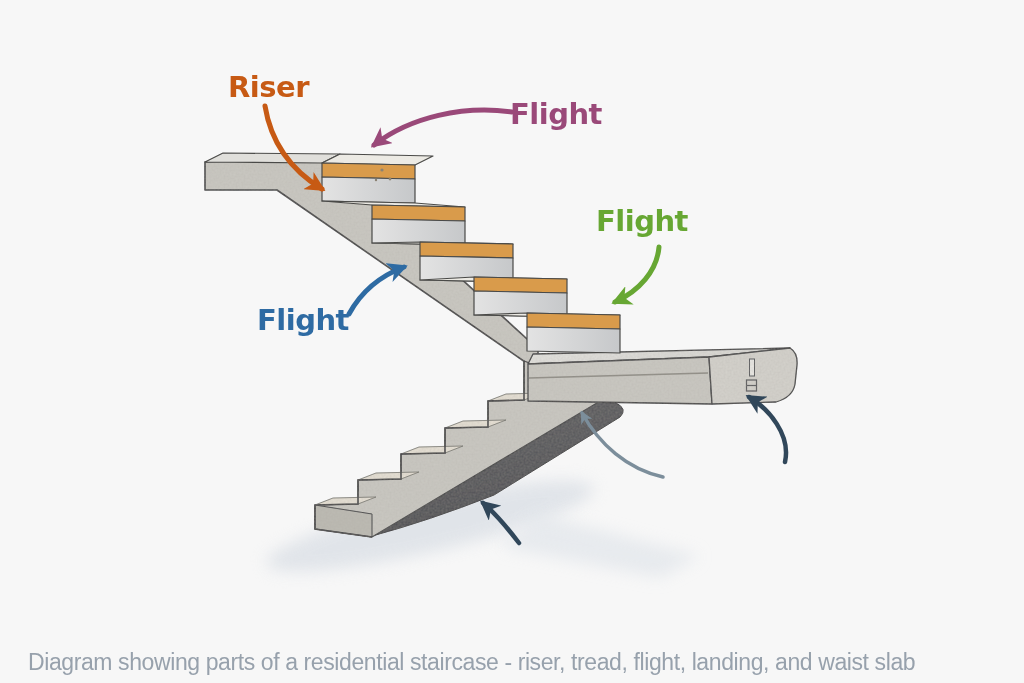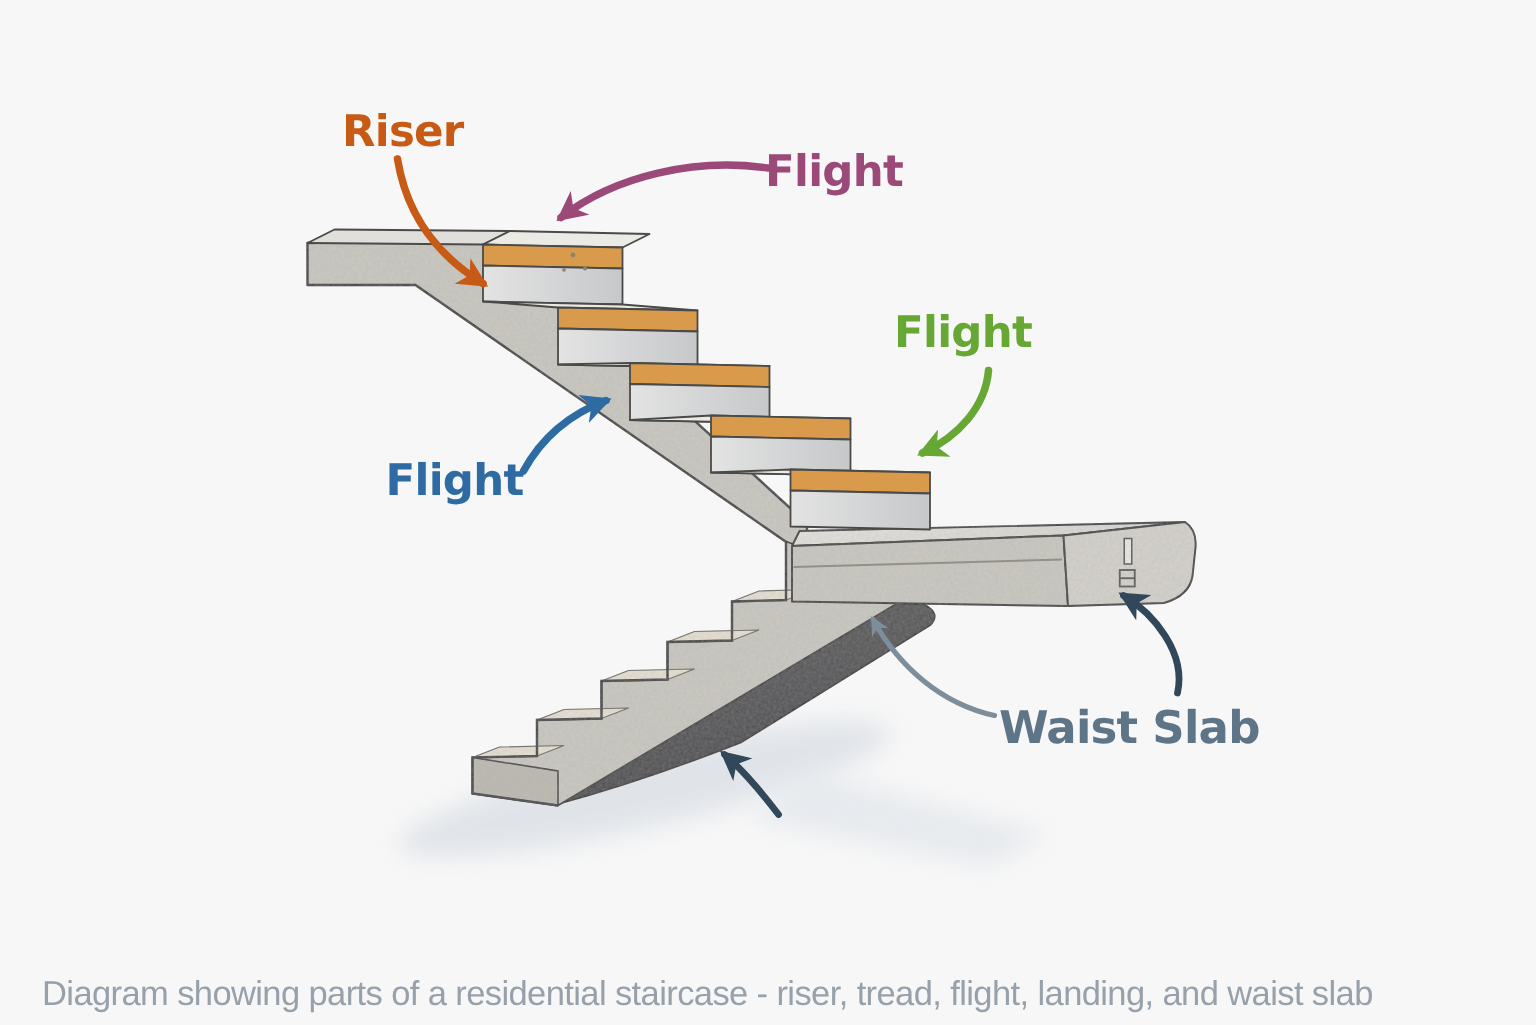--- a/index.html
+++ b/index.html
@@ -158,16 +158,15 @@
       <path d="M663,477 C627,469 599,444 582,413" stroke="var(--c_wsline,#7C8E9B)" stroke-width="3.5" marker-end="url(#mSlate)"></path>
       <path d="M519,543 C506,526 495,513 483,503" stroke="var(--c_wsdark,#31475A)" stroke-width="4.5" marker-end="url(#mDark)"></path>
       <path d="M785,462 C791,435 769,409 749,397" stroke="var(--c_wsdark,#31475A)" stroke-width="4.5" marker-end="url(#mDark)"></path>
     </g>
   </svg>
 
   <div class="part-label label-riser">Riser</div>
   <div class="part-label label-flight">Flight</div>
   <div class="part-label label-landing">Flight</div>
   <div class="part-label label-tread">Flight</div>
-  <div class="part-label label-waist">Waist Slab</div>
 
   <div class="caption">Diagram showing parts of a residential staircase - riser, tread, flight, landing, and waist slab</div>
 </div>
 
 </body></html>

